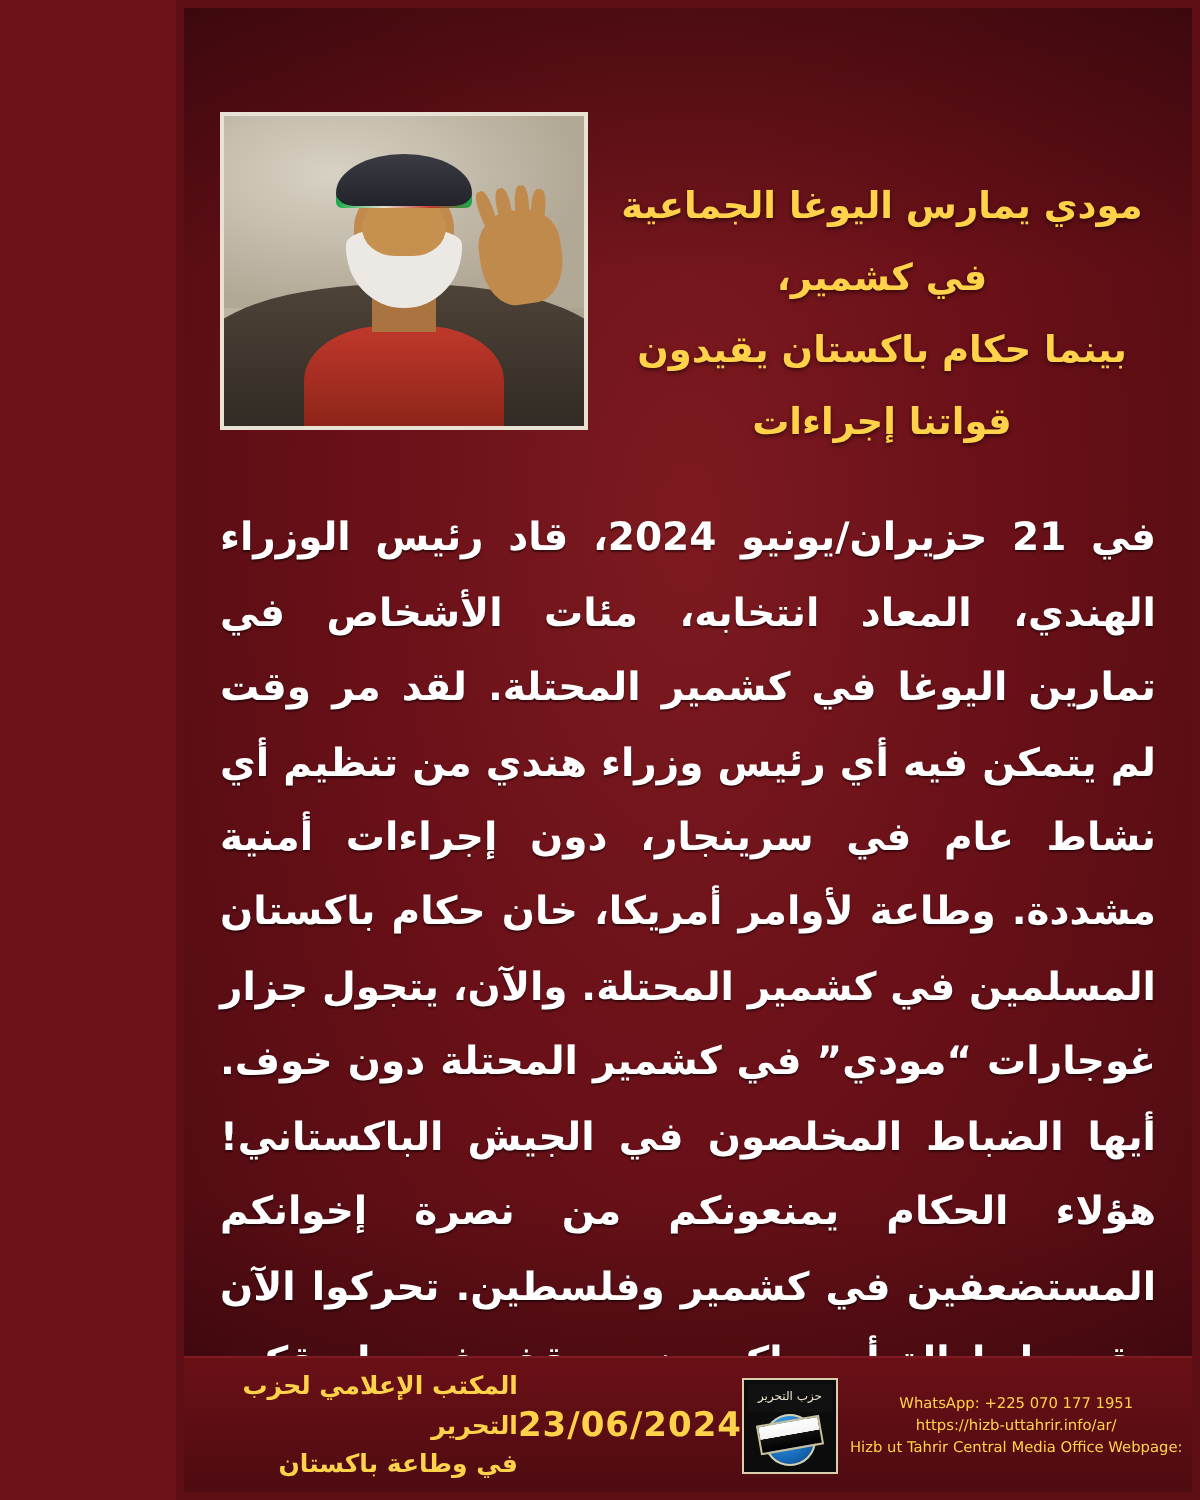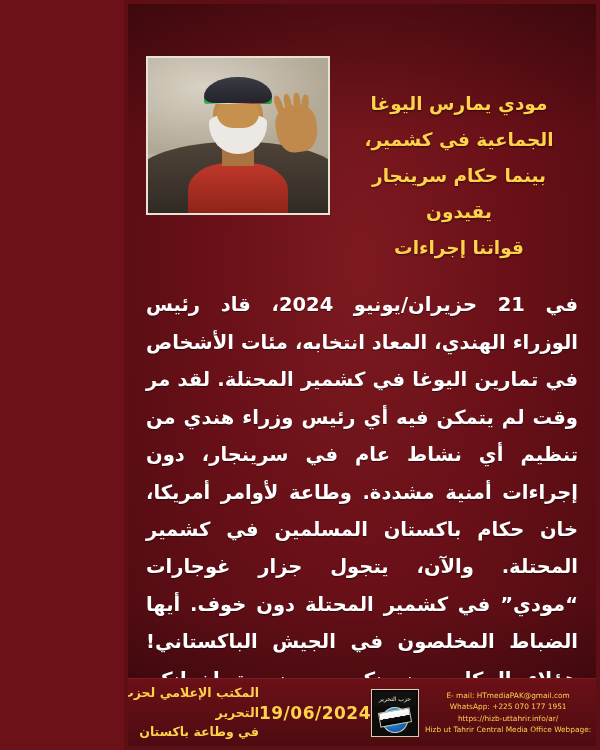--- a/index.html
+++ b/index.html
@@ -8,21 +8,21 @@
   }
   body {
     width: 600px;
     height: 750px;
     overflow: hidden;
     font-family: "DejaVu Sans", "Liberation Sans", sans-serif;
     background: #6d1118;
   }
   .poster {
     position: relative;
-    width: 476px;
+    width: 512px;
     height: 750px;
     box-sizing: border-box;
     background:
       radial-gradient(ellipse at 50% 35%, #7d1a20 0%, #6a1018 45%, #5a0d14 75%, #4a0a10 100%);
     border: 4px solid #5e0f15;
     overflow: hidden;
   }
   .poster::before {
     content: "";
     position: absolute;
@@ -284,21 +284,21 @@
 </style>
 </head>
 <body>
 
 <div class="poster">
 
   <div class="header">
 
     <div class="headline">
       <span class="ln">مودي يمارس اليوغا الجماعية في كشمير،</span>
-      <span class="ln">بينما حكام سرينجار يقيدون</span>
+      <span class="ln">بينما حكام باكستان يقيدون</span>
       <span class="ln">قواتنا إجراءات</span>
     </div>
 
     <div class="photo-frame">
       <div class="portrait">
         <div class="p-bg-blur"></div>
         <div class="p-body"></div>
         <div class="p-collar"></div>
         <div class="p-scarf"></div>
         <div class="p-neck"></div>
@@ -324,28 +324,27 @@
 
   <div class="footer">
 
     <div class="footer-left">
       <div class="logo">
         <div class="logo-top">حزب التحرير</div>
         <div class="logo-globe"></div>
         <div class="logo-flag"></div>
       </div>
       <div class="contact">
-        <span>E- mail: HTmediaPAK@gmail.com</span>
         <span>WhatsApp: +225 070 177 1951</span>
         <span>https://hizb-uttahrir.info/ar/</span>
         <span>Hizb ut Tahrir Central Media Office Webpage:</span>
       </div>
     </div>
 
-    <div class="footer-date">19/06/2024</div>
+    <div class="footer-date">23/06/2024</div>
 
     <div class="footer-right">
       <div>المكتب الإعلامي لحزب التحرير</div>
       <div>في وطاعة باكستان</div>
     </div>
 
   </div>
 
 </div>
 

